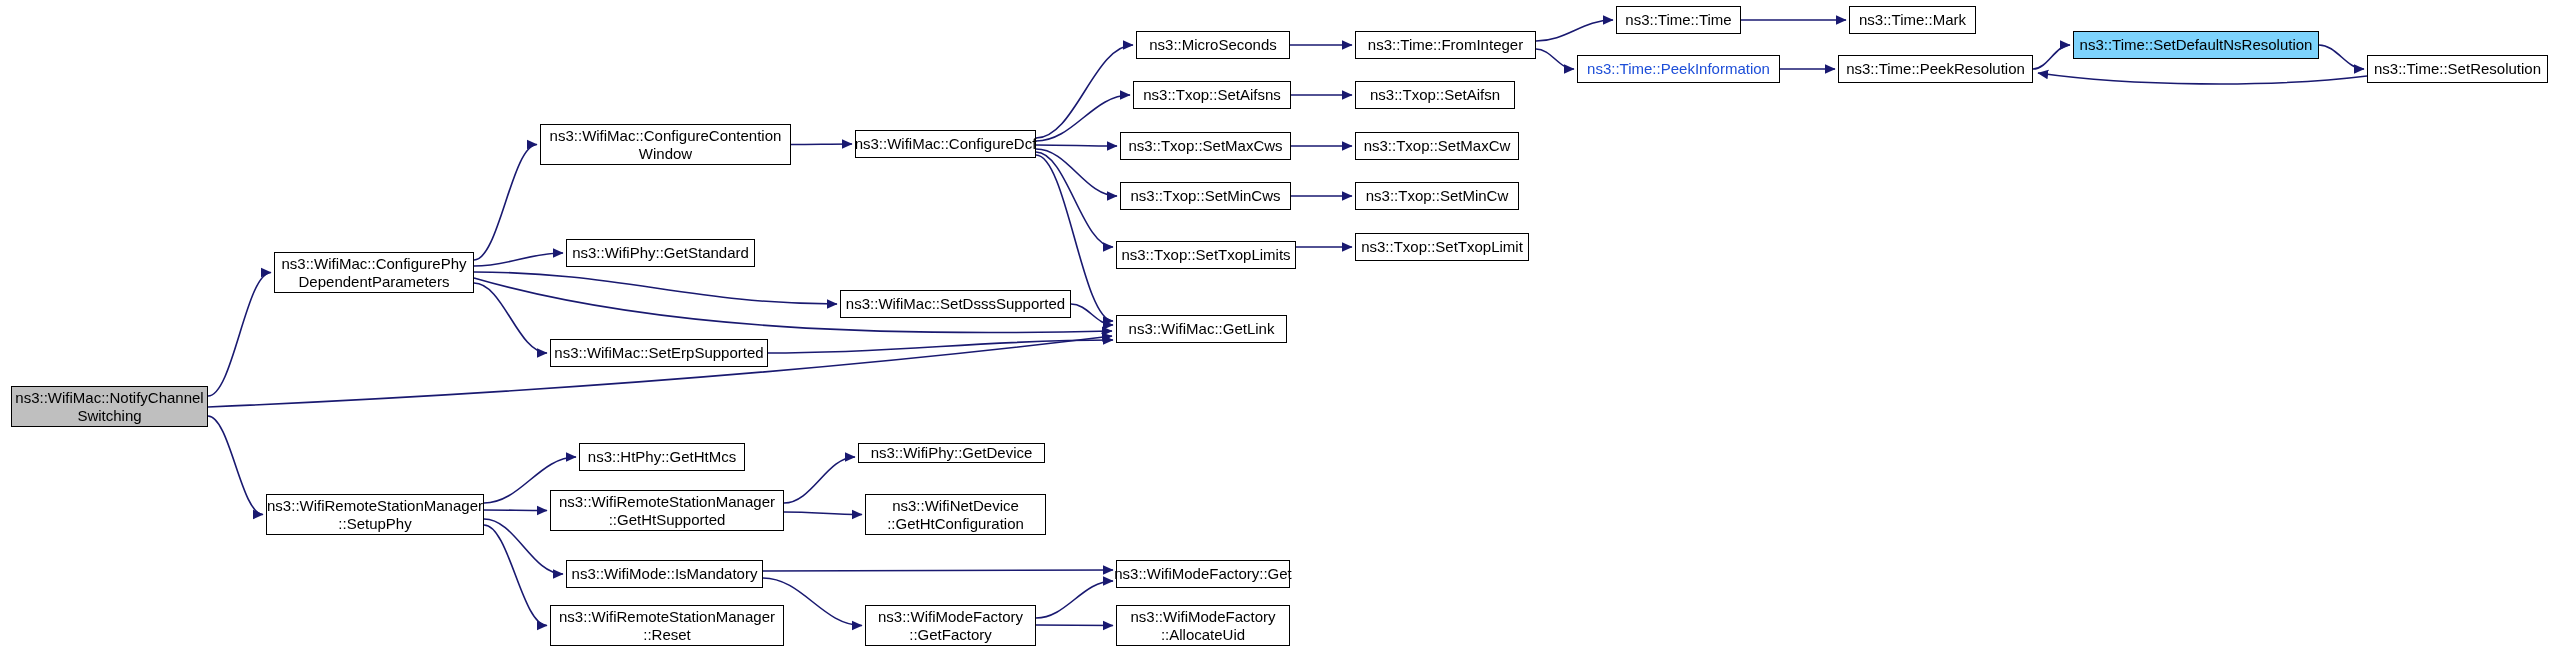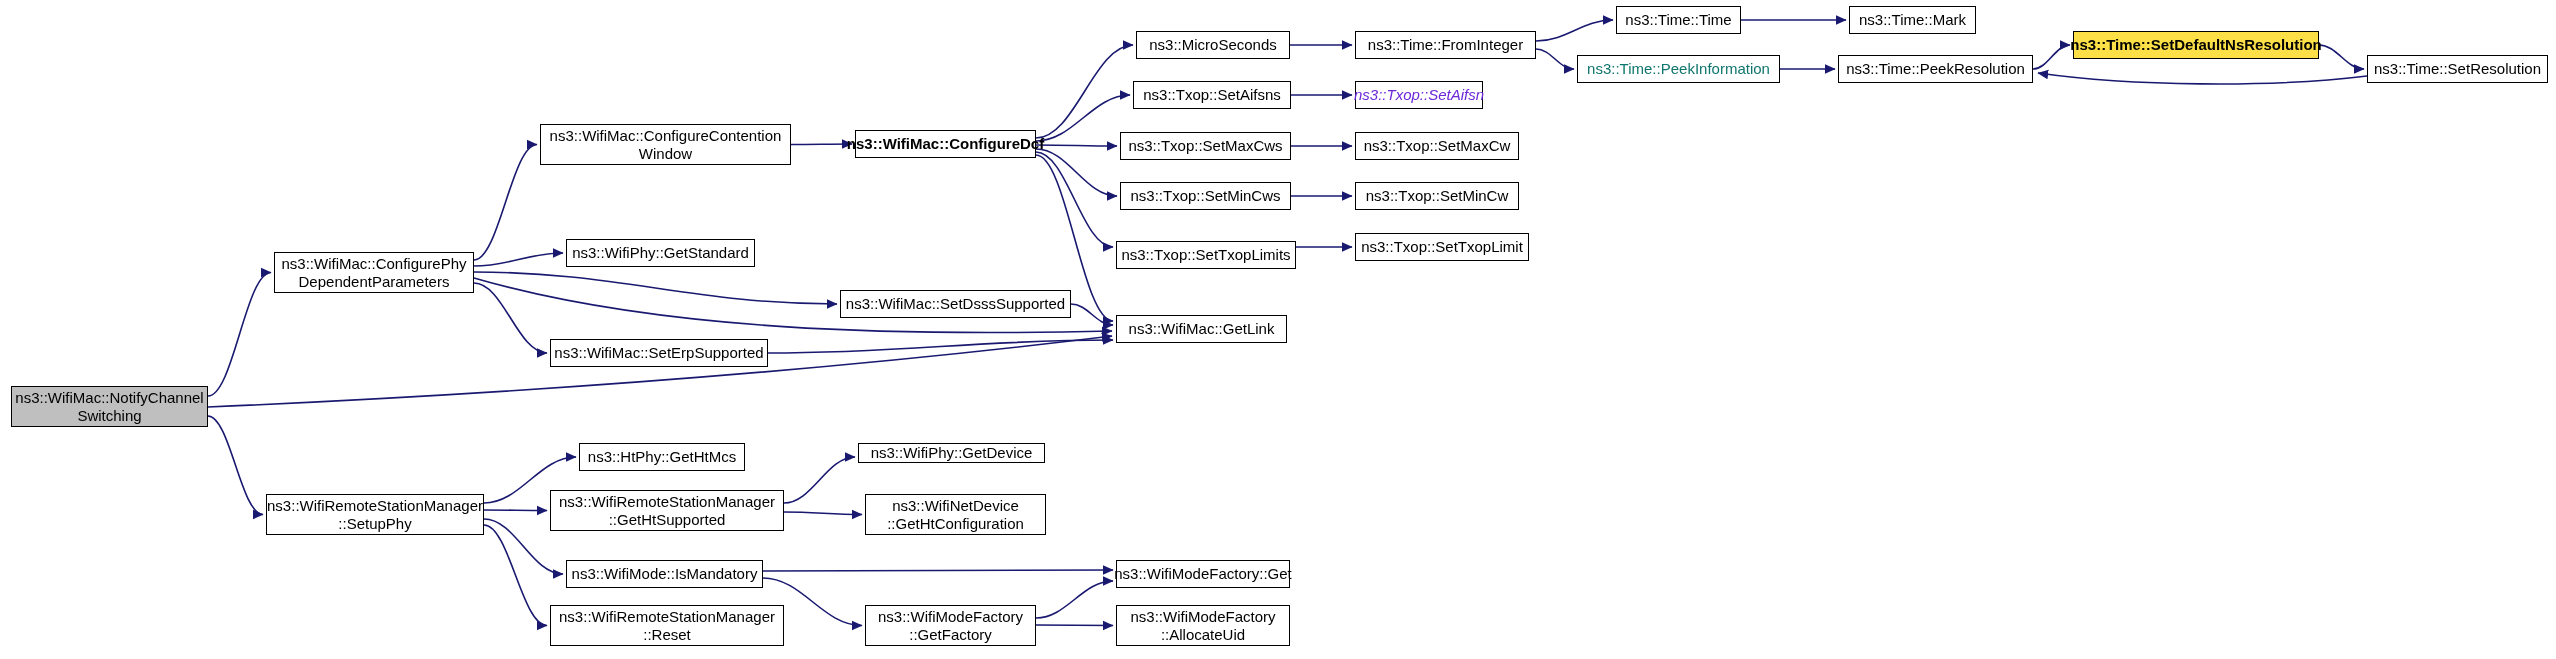--- a/index.html
+++ b/index.html
@@ -69,51 +69,51 @@
         <span class="node-line">Switching</span>
       </div>
       <div class="node" title="ns3::WifiMac::ConfigurePhyDependentParameters" style="left: 274px; top: 252px; width: 200px; height: 41px; background: rgb(255, 255, 255); border: 1.4px solid rgb(0, 0, 0); color: rgb(0, 0, 0);">
         <span class="node-line">ns3::WifiMac::ConfigurePhy</span>
         <span class="node-line">DependentParameters</span>
       </div>
       <div class="node" title="ns3::WifiMac::ConfigureContentionWindow" style="left: 540px; top: 124px; width: 251px; height: 41px; background: rgb(255, 255, 255); border: 1.4px solid rgb(0, 0, 0); color: rgb(0, 0, 0);">
         <span class="node-line">ns3::WifiMac::ConfigureContention</span>
         <span class="node-line">Window</span>
       </div>
-      <div class="node" title="ns3::WifiMac::ConfigureDcf" style="left: 855px; top: 130px; width: 181px; height: 28px; background: rgb(255, 255, 255); border: 1.4px solid rgb(0, 0, 0); color: rgb(0, 0, 0); font-weight: bold;">
+      <div class="node" title="ns3::WifiMac::ConfigureDcf" style="left: 855px; top: 130px; width: 181px; height: 28px; background: rgb(255, 255, 255); border: 1.4px solid rgb(0, 0, 0); color: rgb(0, 0, 0);">
         <span class="node-line">ns3::WifiMac::ConfigureDcf</span>
       </div>
       <div class="node" title="ns3::MicroSeconds" style="left: 1136px; top: 31px; width: 154px; height: 28px; background: rgb(255, 255, 255); border: 1.4px solid rgb(0, 0, 0); color: rgb(0, 0, 0); text-align: center;">
         <span class="node-line">ns3::MicroSeconds</span>
       </div>
       <div class="node" title="ns3::Time::FromInteger" style="left: 1355px; top: 31px; width: 181px; height: 28px; background: rgb(255, 255, 255); border: 1.4px solid rgb(0, 0, 0); color: rgb(0, 0, 0);">
         <span class="node-line">ns3::Time::FromInteger</span>
       </div>
       <div class="node" title="ns3::Time::Time" style="left: 1616px; top: 6px; width: 125px; height: 28px; background: rgb(255, 255, 255); border: 1.4px solid rgb(0, 0, 0); color: rgb(0, 0, 0);">
         <span class="node-line">ns3::Time::Time</span>
       </div>
       <div class="node" title="ns3::Time::Mark" style="left: 1849px; top: 6px; width: 127px; height: 28px; background: rgb(255, 255, 255); border: 1.4px solid rgb(0, 0, 0); color: rgb(0, 0, 0);">
         <span class="node-line">ns3::Time::Mark</span>
       </div>
-      <div class="node" title="ns3::Time::PeekInformation" style="left: 1577px; top: 55px; width: 203px; height: 28px; background: rgb(255, 255, 255); border: 1.4px solid rgb(0, 0, 0); color: #0f766e;">
+      <div class="node" title="ns3::Time::PeekInformation" style="left: 1577px; top: 55px; width: 203px; height: 28px; background: rgb(255, 255, 255); border: 1.4px solid rgb(0, 0, 0); color: #1d4ed8;">
         <span class="node-line">ns3::Time::PeekInformation</span>
       </div>
       <div class="node" title="ns3::Time::PeekResolution" style="left: 1838px; top: 55px; width: 195px; height: 28px; background: rgb(255, 255, 255); border: 1.4px solid rgb(0, 0, 0); color: rgb(0, 0, 0);">
         <span class="node-line">ns3::Time::PeekResolution</span>
       </div>
-      <div class="node" title="ns3::Time::SetDefaultNsResolution" style="left: 2073px; top: 31px; width: 246px; height: 28px; background: #fde047; border: 1.4px solid rgb(0, 0, 0); color: rgb(0, 0, 0); font-weight: bold;">
+      <div class="node" title="ns3::Time::SetDefaultNsResolution" style="left: 2073px; top: 31px; width: 246px; height: 28px; background: #7dd3fc; border: 1.4px solid rgb(0, 0, 0); color: rgb(0, 0, 0);">
         <span class="node-line">ns3::Time::SetDefaultNsResolution</span>
       </div>
       <div class="node" title="ns3::Time::SetResolution" style="left: 2367px; top: 55px; width: 181px; height: 28px; background: rgb(255, 255, 255); border: 1.4px solid rgb(0, 0, 0); color: rgb(0, 0, 0);">
         <span class="node-line">ns3::Time::SetResolution</span>
       </div>
       <div class="node" title="ns3::Txop::SetAifsns" style="left: 1133px; top: 81px; width: 158px; height: 28px; background: rgb(255, 255, 255); border: 1.4px solid rgb(0, 0, 0); color: rgb(0, 0, 0);">
         <span class="node-line">ns3::Txop::SetAifsns</span>
       </div>
-      <div class="node" title="ns3::Txop::SetAifsn" style="left: 1355px; top: 81px; width: 128px; height: 28px; background: rgb(255, 255, 255); border: 1.4px solid rgb(0, 0, 0); color: #6d28d9; font-style: italic;">
+      <div class="node" title="ns3::Txop::SetAifsn" style="left: 1355px; top: 81px; width: 160px; height: 28px; background: rgb(255, 255, 255); border: 1.4px solid rgb(0, 0, 0); color: #000000;">
         <span class="node-line">ns3::Txop::SetAifsn</span>
       </div>
       <div class="node" title="ns3::Txop::SetMaxCws" style="left: 1120px; top: 132px; width: 171px; height: 28px; background: rgb(255, 255, 255); border: 1.4px solid rgb(0, 0, 0); color: rgb(0, 0, 0);">
         <span class="node-line">ns3::Txop::SetMaxCws</span>
       </div>
       <div class="node" title="ns3::Txop::SetMaxCw" style="left: 1355px; top: 132px; width: 164px; height: 28px; background: rgb(255, 255, 255); border: 1.4px solid rgb(0, 0, 0); color: rgb(0, 0, 0);">
         <span class="node-line">ns3::Txop::SetMaxCw</span>
       </div>
       <div class="node" title="ns3::Txop::SetMinCws" style="left: 1120px; top: 182px; width: 171px; height: 28px; background: rgb(255, 255, 255); border: 1.4px solid rgb(0, 0, 0); color: rgb(0, 0, 0);">
         <span class="node-line">ns3::Txop::SetMinCws</span>

